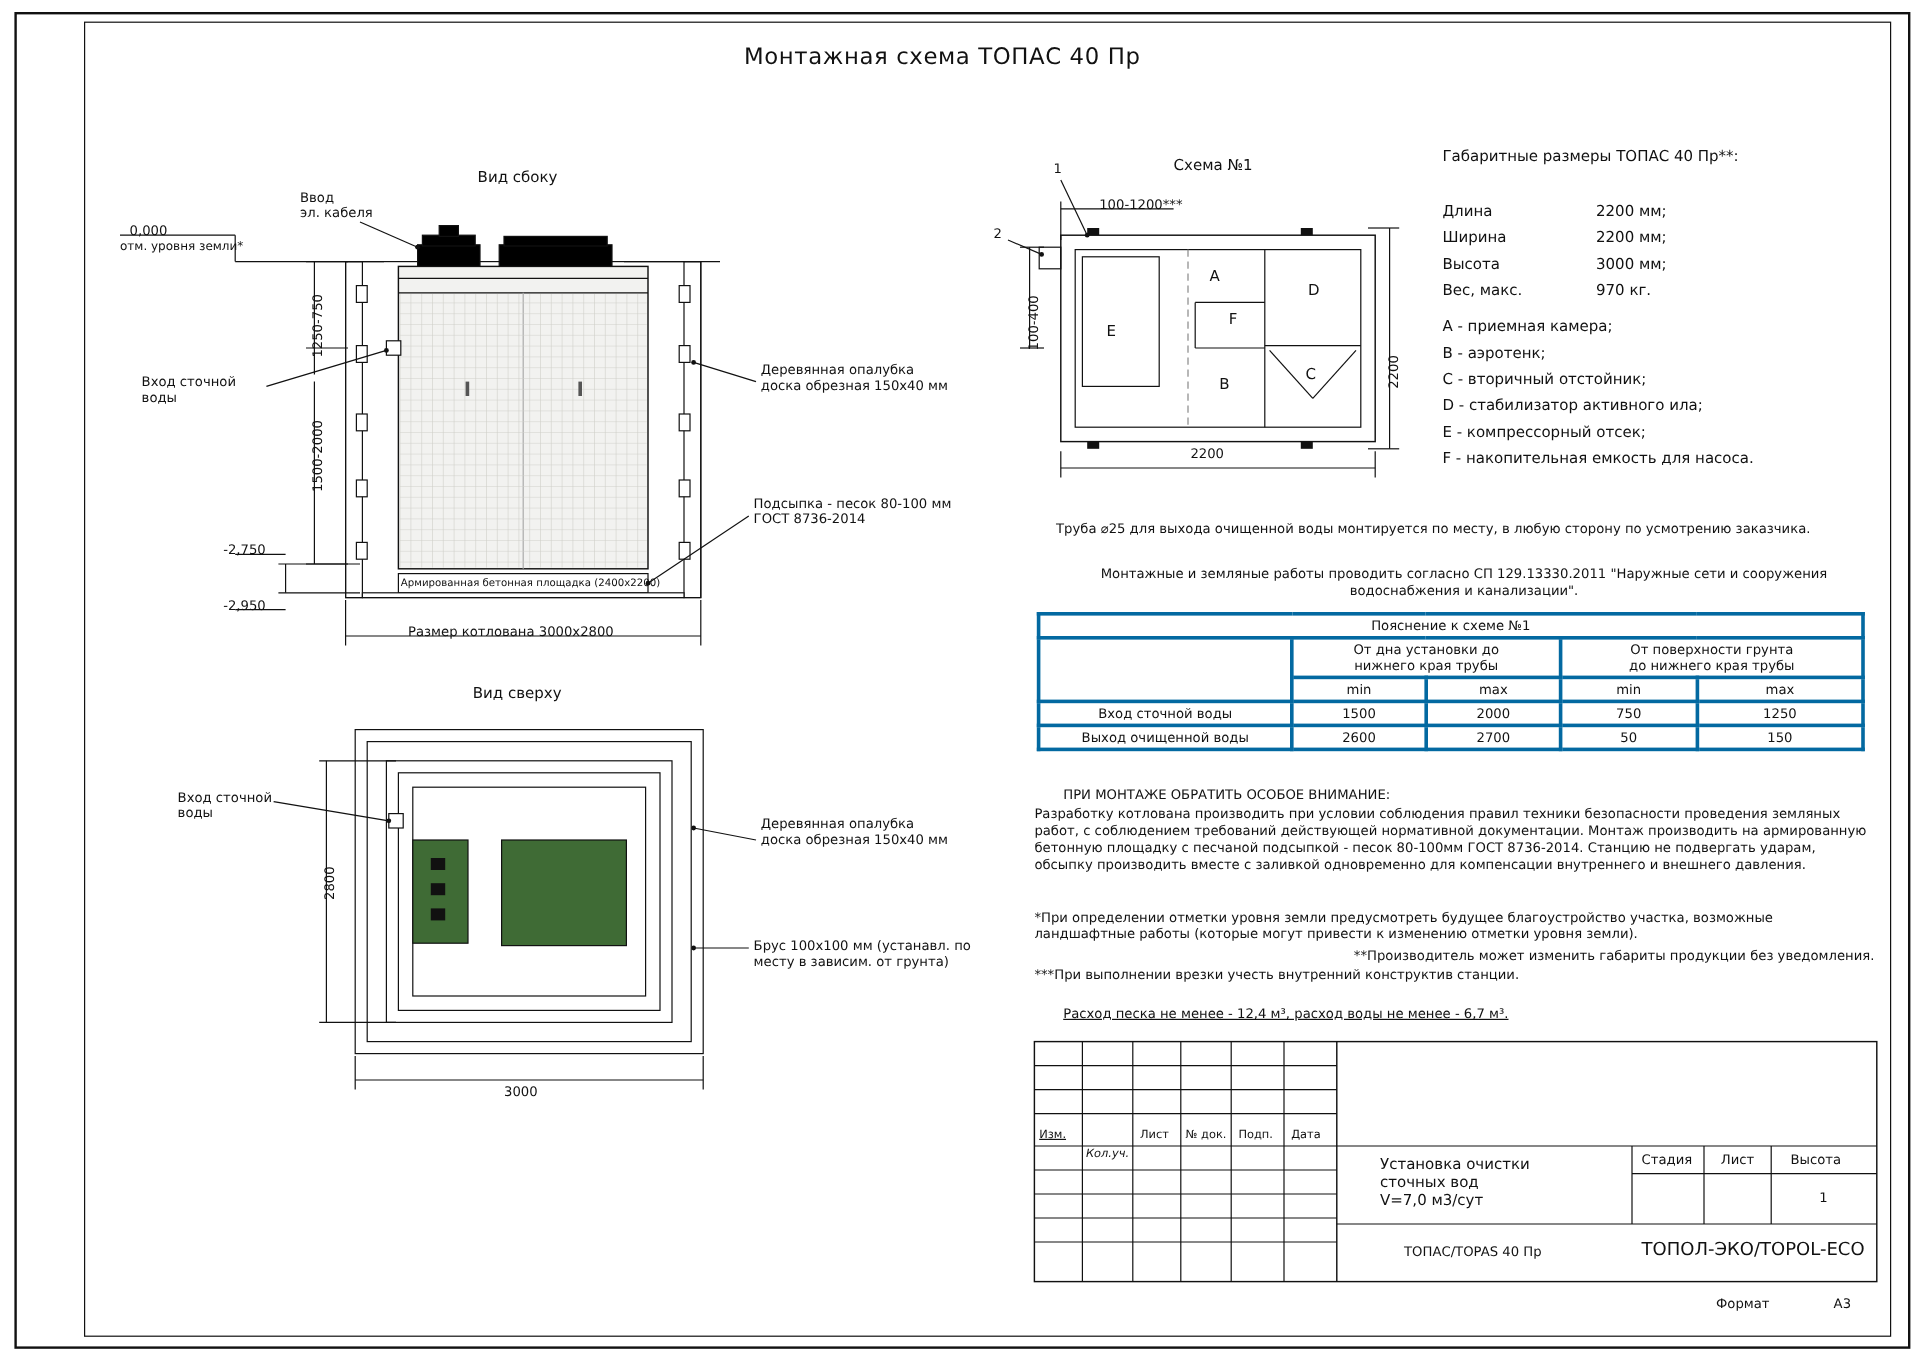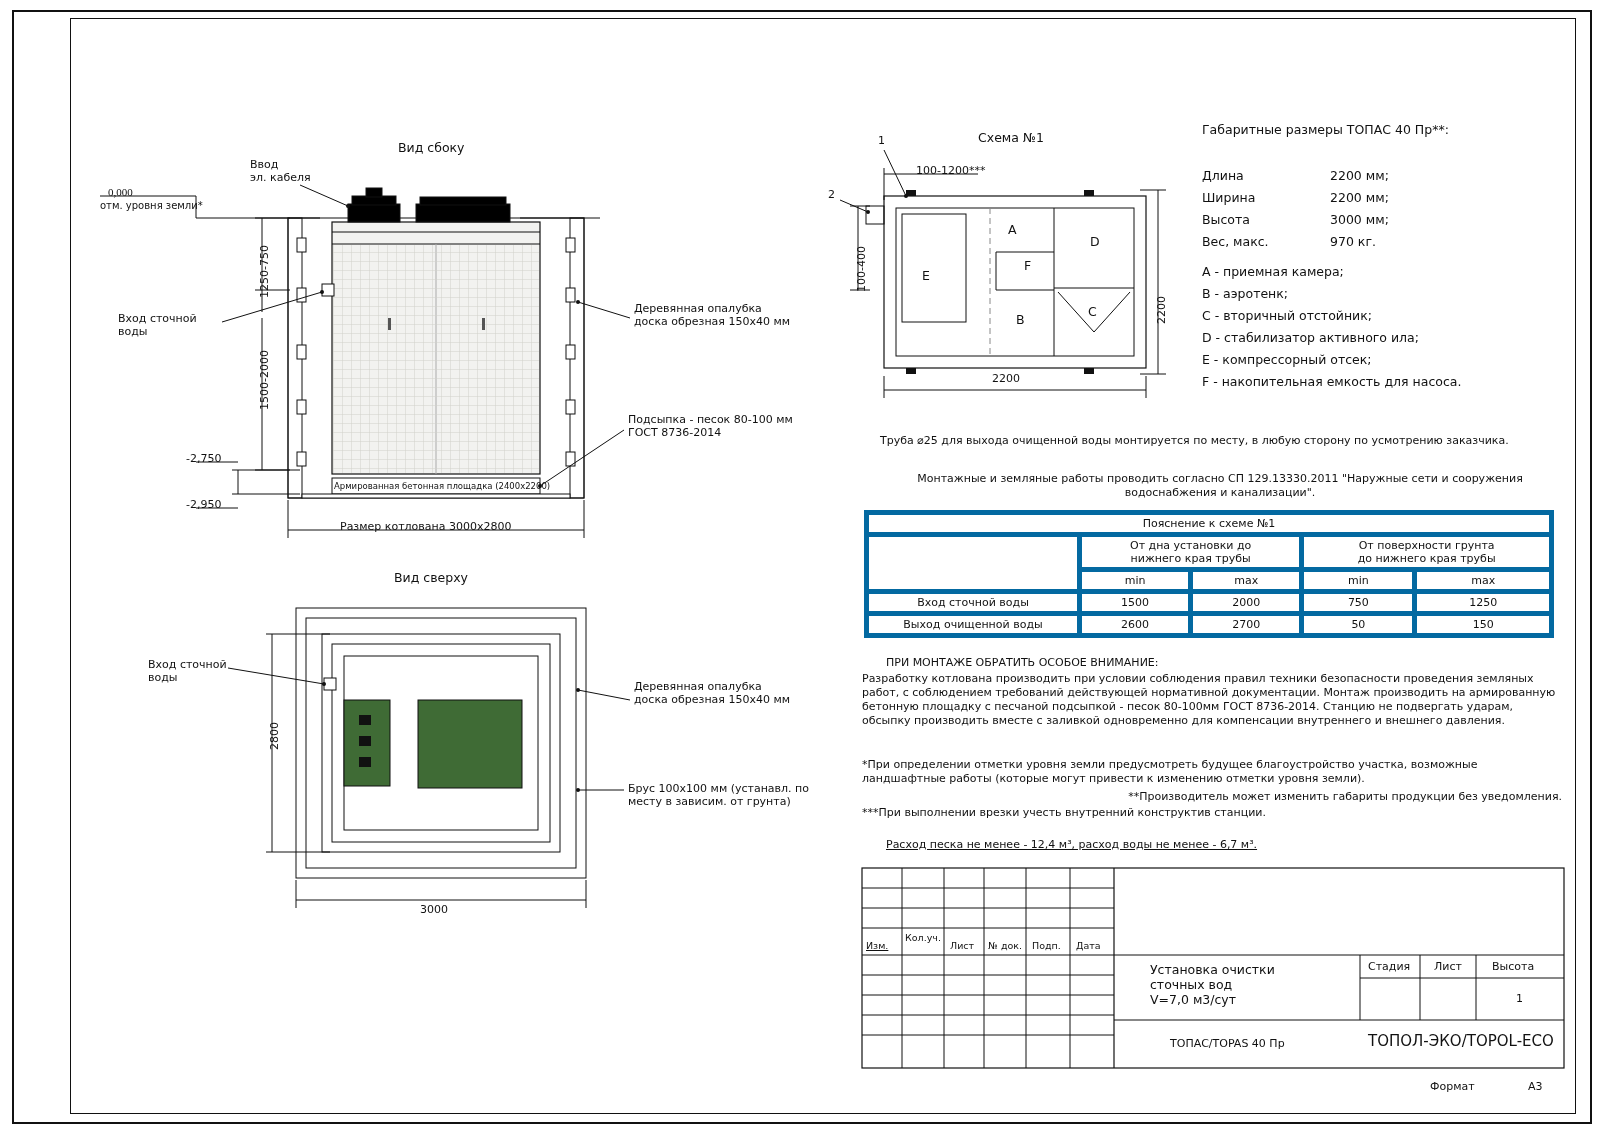--- a/index.html
+++ b/index.html
@@ -10,31 +10,32 @@
   .t{position:absolute;white-space:pre;color:#111;}
   .title{font-size:19px;letter-spacing:.5px;}
   .lbl{font-size:12.5px;}
   .sm{font-size:11px;}
   .xs{font-size:10px;}
   .rot{transform-origin:left top;}
   .green{background:#3f6b35;}
   .greend{background:#2f5126;}
   svg{position:absolute;left:0;top:0;overflow:visible;}
   table.tb{position:absolute;border-collapse:collapse;font-size:11px;color:#111;}
-  table.tb td,table.tb th{border:5px solid #0369a1;padding:2px 4px;text-align:center;font-weight:normal;}
+  table.tb td,table.tb th{border:3px solid #0369a1;padding:2px 4px;text-align:center;font-weight:normal;}
   .u{ text-decoration: underline;}
 </style>
 </head>
 <body>
 
 <div id="sheet">
 
   <div class="frame"></div>
   <div class="inner-frame"></div>
 
+  <div class="t title" style="left:620px;top:36px;">Монтажная схема ТОПАС 40 Пр</div>
 
   <div class="t lbl" style="left:398px;top:140px;text-align:center;">Вид сбоку</div>
 
   <svg width="1600" height="1131">
 
     <line x1="196" y1="218" x2="320" y2="218" stroke="#111" stroke-width="1"></line>
     <line x1="520" y1="218" x2="600" y2="218" stroke="#111" stroke-width="1"></line>
 
     <rect x="288" y="218" width="296" height="280" fill="none" stroke="#111" stroke-width="1"></rect>
 
@@ -104,21 +105,21 @@
     <line x1="300" y1="185" x2="348" y2="206" stroke="#111" stroke-width="1"></line>
     <circle cx="348" cy="206" r="2" fill="#111"></circle>
     <line x1="222" y1="322" x2="322" y2="292" stroke="#111" stroke-width="1"></line>
     <circle cx="322" cy="292" r="2" fill="#111"></circle>
     <line x1="630" y1="318" x2="578" y2="302" stroke="#111" stroke-width="1"></line>
     <circle cx="578" cy="302" r="2" fill="#111"></circle>
     <line x1="624" y1="430" x2="540" y2="486" stroke="#111" stroke-width="1"></line>
     <circle cx="540" cy="486" r="2" fill="#111"></circle>
   </svg>
 
-  <div class="t sm" style="left:108px;top:186px;font-family:Liberation Serif, serif;">0,000</div>
+  <div class="t sm" style="left:108px;top:186px;">0,000</div>
   <div class="t xs" style="left:100px;top:200px;">отм. уровня земли*</div>
   <div class="t sm" style="left:250px;top:158px;white-space:pre-line;line-height:13px;">Ввод
 эл. кабеля</div>
   <div class="t sm" style="left:118px;top:312px;white-space:pre-line;line-height:13px;">Вход сточной
 воды</div>
   <div class="t sm rot" style="left:258px;top:228px;transform:rotate(-90deg) translateX(-70px);">1250-750</div>
   <div class="t sm rot" style="left:258px;top:330px;transform:rotate(-90deg) translateX(-80px);">1500-2000</div>
   <div class="t sm" style="left:186px;top:452px;">-2,750</div>
   <div class="t sm" style="left:186px;top:498px;">-2,950</div>
   <div class="t sm" style="left:634px;top:302px;white-space:pre-line;line-height:13px;">Деревянная опалубка
@@ -316,21 +317,21 @@
 
     <line x1="1114" y1="1020" x2="1564" y2="1020" stroke="#111"></line>
     <line x1="1114" y1="955" x2="1564" y2="955" stroke="#111"></line>
     <line x1="1360" y1="955" x2="1360" y2="1020" stroke="#111"></line>
     <line x1="1360" y1="978" x2="1564" y2="978" stroke="#111"></line>
     <line x1="1420" y1="955" x2="1420" y2="1020" stroke="#111"></line>
     <line x1="1476" y1="955" x2="1476" y2="1020" stroke="#111"></line>
   </svg>
 
   <div class="t" style="left:866px;top:940px;font-size:9.5px;text-decoration:underline;">Изм.</div>
-  <div class="t" style="left:905px;top:932px;font-size:9.5px;">Кол.уч.</div>
+  <div class="t" style="left:905px;top:956px;font-size:9.5px;font-style:italic;">Кол.уч.</div>
   <div class="t" style="left:950px;top:940px;font-size:9.5px;">Лист</div>
   <div class="t" style="left:988px;top:940px;font-size:9.5px;">№ док.</div>
   <div class="t" style="left:1032px;top:940px;font-size:9.5px;">Подп.</div>
   <div class="t" style="left:1076px;top:940px;font-size:9.5px;">Дата</div>
 
   <div class="t lbl" style="left:1150px;top:962px;white-space:pre-line;line-height:15px;width:200px;">Установка очистки
 сточных вод
 V=7,0 м3/сут</div>
   <div class="t sm" style="left:1170px;top:1037px;">ТОПАС/TOPAS 40 Пр</div>
   <div class="t" style="left:1368px;top:1032px;font-size:15px;">ТОПОЛ-ЭКО/TOPOL-ECO</div>

